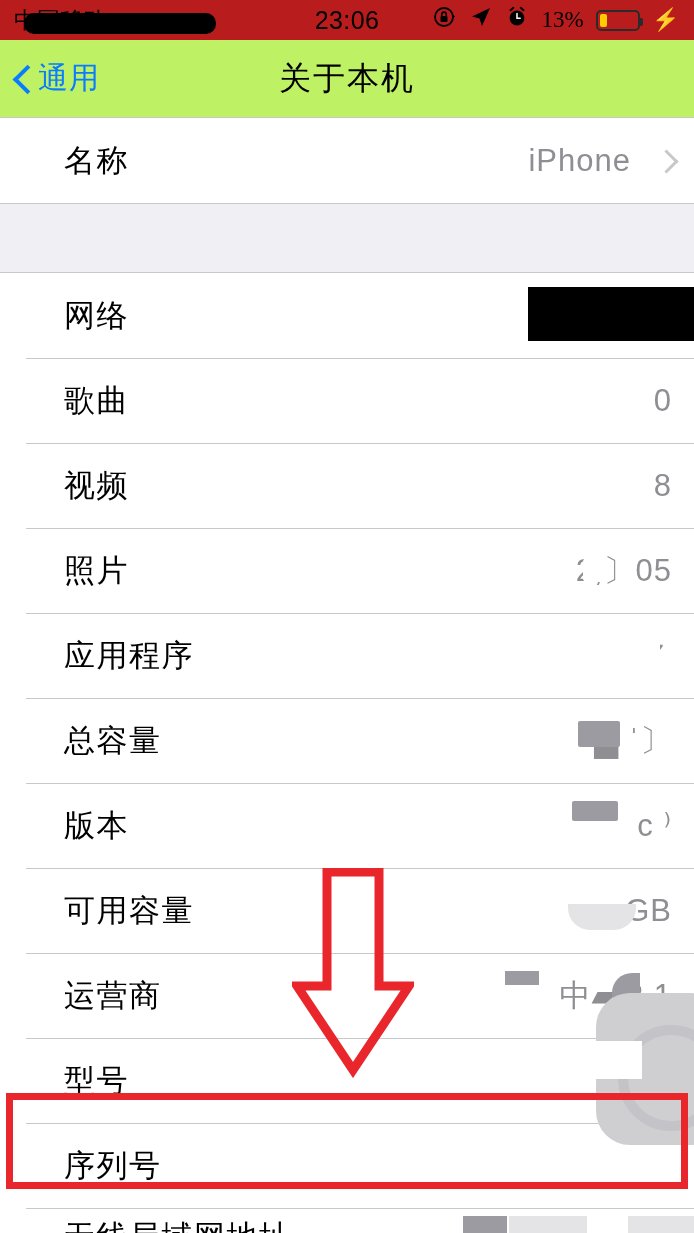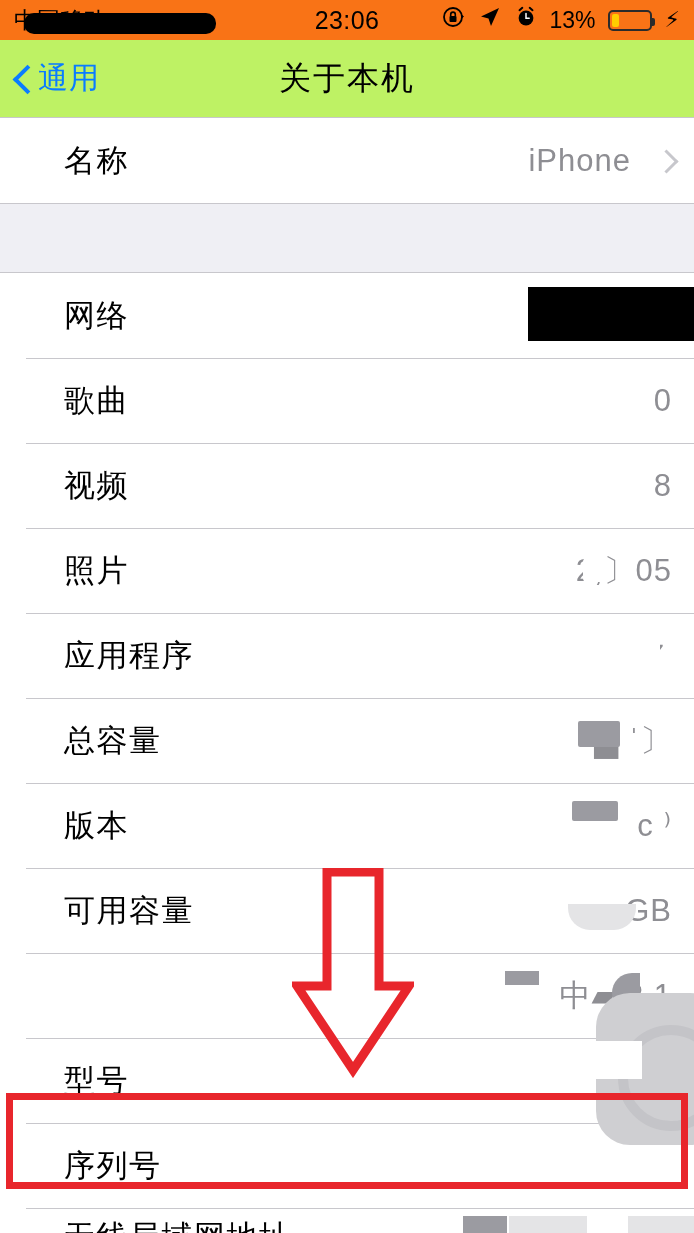--- a/index.html
+++ b/index.html
@@ -13,21 +13,21 @@
     position: relative;
     overflow: hidden;
     font-family: "Liberation Sans", "DejaVu Sans", sans-serif;
     -webkit-font-smoothing: antialiased;
   }
 
   
   .status-bar {
     position: relative;
     height: 40px;
-    background: #f97316;
+    background: #b91c1c;
     display: flex;
     align-items: center;
     padding: 0 14px;
     box-sizing: border-box;
     font-size: 24px;
     color: #000;
   }
   .sb-left {
     display: flex;
     align-items: center;
@@ -59,20 +59,21 @@
     letter-spacing: 0.4px;
     color: #000;
     text-align: center;
   }
   .sb-right {
     flex: 1 1 0;
     display: flex;
     align-items: center;
     justify-content: flex-end;
     gap: 12px;
+    font-family: Liberation Serif, serif;
   }
   .sb-right .pct {
     font-size: 23px;
     color: #000;
     letter-spacing: 0px;
   }
   .battery {
     position: relative;
     width: 44px;
     height: 21px;
@@ -369,20 +370,21 @@
       <span class="blob" style="left:572px; top:18px; width:46px; height:20px; border-radius:2px;"></span>
     </div>
 
     <div class="row">
       <span class="row-label">可用容量</span>
       <span class="row-value">GB</span>
       <span class="blob-light" style="left:568px; top:36px; width:68px; height:26px; border-radius:0 0 22px 22px;"></span>
     </div>
 
     <div class="row">
+      <span class="row-label">运营商</span>
       <span class="row-value">中▰        2.1</span>
       <span class="blob" style="left:505px; top:18px; width:34px; height:14px;"></span>
       <span class="blob" style="left:612px; top:20px; width:28px; height:40px; border-radius:20px 0 0 20px;"></span>
     </div>
 
     <div class="row">
       <span class="row-label">型号</span>
       <span class="row-value">Ｎ            A</span>
     </div>
 

